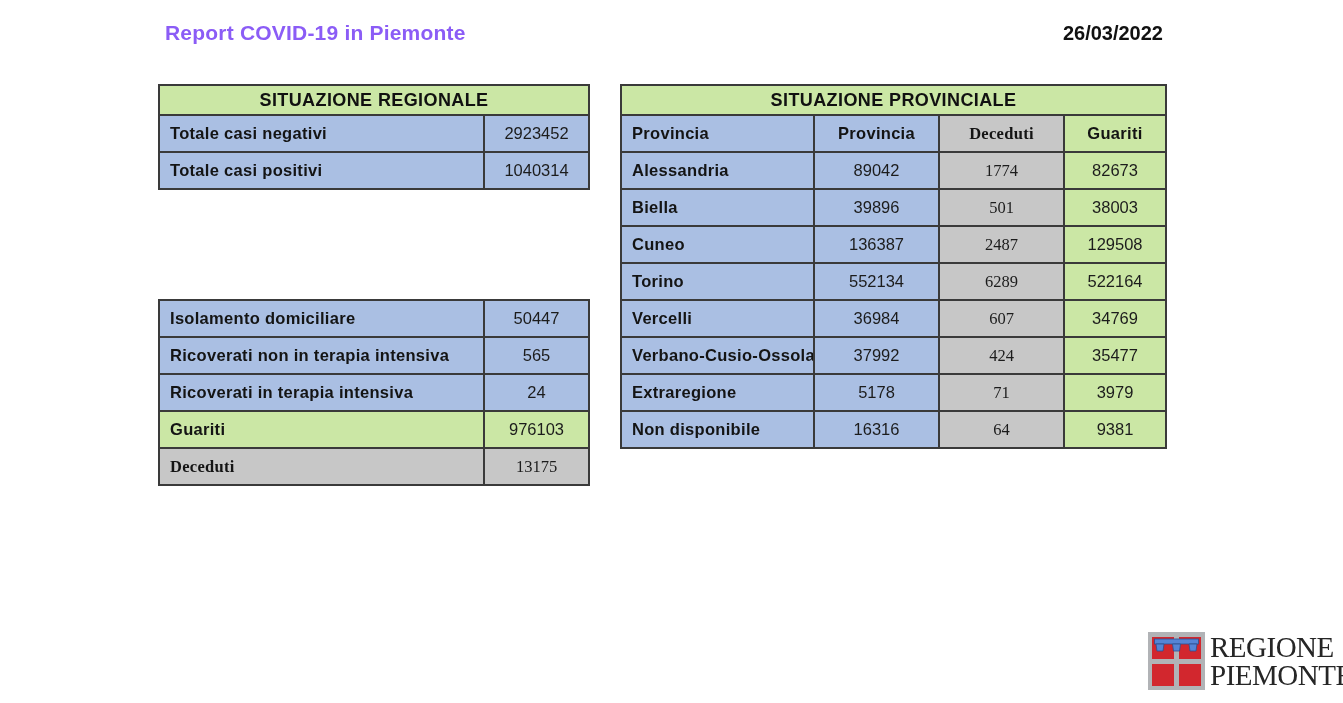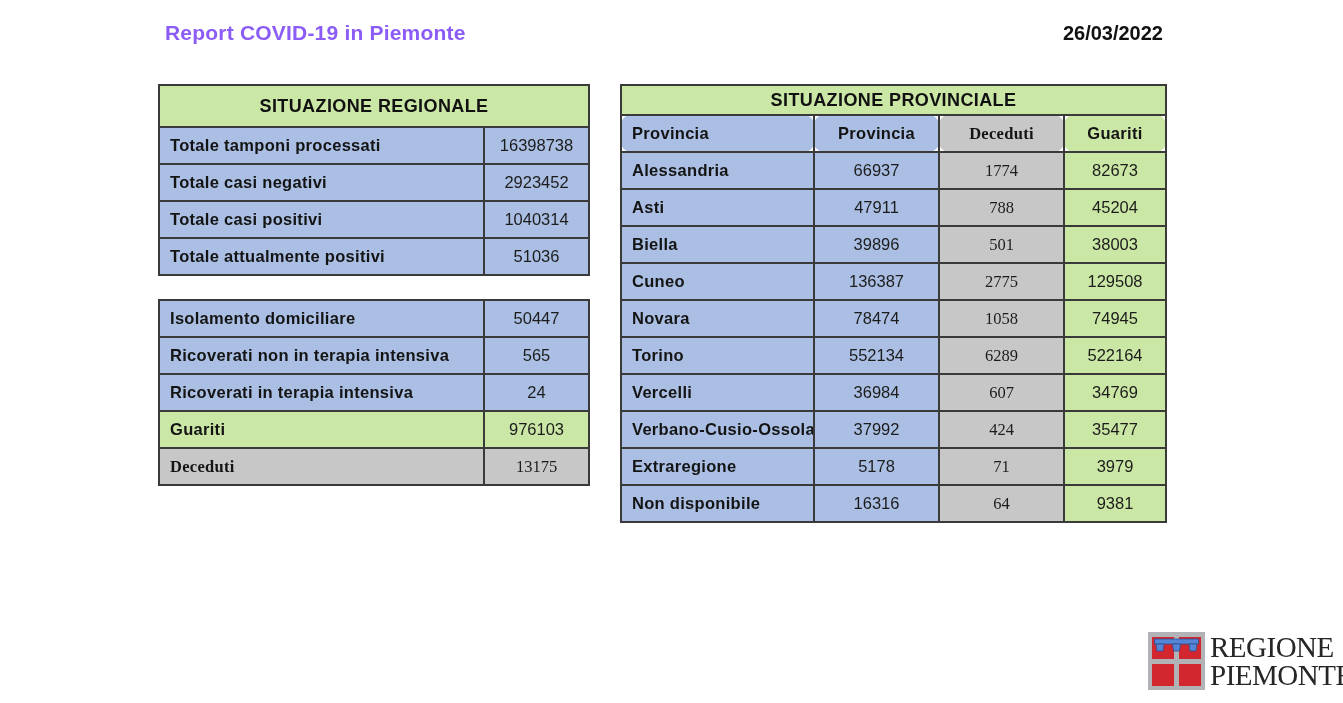--- a/index.html
+++ b/index.html
@@ -28,26 +28,26 @@
     padding-left: 10px; letter-spacing: 0.3px; color: #141414;
   }
   .val { font-size: 16.5px; text-align: center; color: #1c1c1c; }
   .blue  { background: var(--blue, #aabfe3); }
   .green { background: var(--green, #cbe7a5); margin-left: 32px; }
   .gray  { background: var(--gray, #c7c7c7); font-family: Liberation Serif, serif; }
 
   .regional-table { position: absolute; left: 158px; top: 84px; width: 430px; }
   .status-table   { position: absolute; left: 158px; top: 299px; width: 430px; }
   .regional-table tr, .status-table tr { height: 37px; }
-  .regional-table tr.title-row { height: 42px; }
+  .regional-table tr.title-row { height: 30px; }
 
   .provincial-table { position: absolute; left: 620px; top: 84px; width: 545px; padding-left: 16px; }
   .provincial-table tr { height: 37px; }
   .provincial-table tr.title-row { height: 30px; }
-  .provincial-table th { font-size: 16.5px; font-weight: bold; letter-spacing: 0.3px; color: #141414; border-radius: 10px; }
+  .provincial-table th { font-size: 16.5px; font-weight: bold; letter-spacing: 0.3px; color: #141414; }
   .provincial-table th.col-provincia { text-align: left; padding-left: 10px; }
 
   .logo {
     position: absolute; left: 1148px; top: 632px;
     display: flex; align-items: center; gap: 5px;
   }
   .logo-shield { width: 57px; height: 58px; display: block; }
   .logo-text {
     font-family: "Liberation Serif", serif;
     font-size: 29px; line-height: 28px; letter-spacing: -0.5px;
@@ -63,34 +63,26 @@
 <table class="regional-table">
   <colgroup>
       <col style="width:325px">
       <col style="width:105px">
     </colgroup>
   <tbody>
       <tr class="title-row">
     <td class="tbl-title" colspan="2">SITUAZIONE REGIONALE</td>
   </tr>
   <tr>
-    <td class="lbl blue">Totale tamponi processati</td>
-    <td class="val blue">16398738</td>
-  </tr>
-  <tr>
     <td class="lbl blue">Totale casi negativi</td>
     <td class="val blue">2923452</td>
   </tr>
   <tr>
     <td class="lbl blue">Totale casi positivi</td>
     <td class="val blue">1040314</td>
-  </tr>
-  <tr>
-    <td class="lbl blue">Totale attualmente positivi</td>
-    <td class="val blue">51036</td>
   </tr>
 </tbody>
   </table>
 
 <table class="status-table">
   <colgroup>
       <col style="width:325px">
       <col style="width:105px">
     </colgroup>
   <tbody>
@@ -129,47 +121,35 @@
     <td class="tbl-title" colspan="4">SITUAZIONE PROVINCIALE</td>
   </tr>
   <tr>
     <th class="blue col-provincia">Provincia</th>
     <th class="blue">Provincia</th>
     <th class="gray">Deceduti</th>
     <th class="green">Guariti</th>
   </tr>
   <tr>
     <td class="lbl blue">Alessandria</td>
-    <td class="val blue">66937</td>
+    <td class="val blue">89042</td>
     <td class="val gray">1774</td>
     <td class="val green">82673</td>
-  </tr>
-  <tr>
-    <td class="lbl blue">Asti</td>
-    <td class="val blue">47911</td>
-    <td class="val gray">788</td>
-    <td class="val green">45204</td>
   </tr>
   <tr>
     <td class="lbl blue">Biella</td>
     <td class="val blue">39896</td>
     <td class="val gray">501</td>
     <td class="val green">38003</td>
   </tr>
   <tr>
     <td class="lbl blue">Cuneo</td>
     <td class="val blue">136387</td>
-    <td class="val gray">2775</td>
+    <td class="val gray">2487</td>
     <td class="val green">129508</td>
-  </tr>
-  <tr>
-    <td class="lbl blue">Novara</td>
-    <td class="val blue">78474</td>
-    <td class="val gray">1058</td>
-    <td class="val green">74945</td>
   </tr>
   <tr>
     <td class="lbl blue">Torino</td>
     <td class="val blue">552134</td>
     <td class="val gray">6289</td>
     <td class="val green">522164</td>
   </tr>
   <tr>
     <td class="lbl blue">Vercelli</td>
     <td class="val blue">36984</td>

